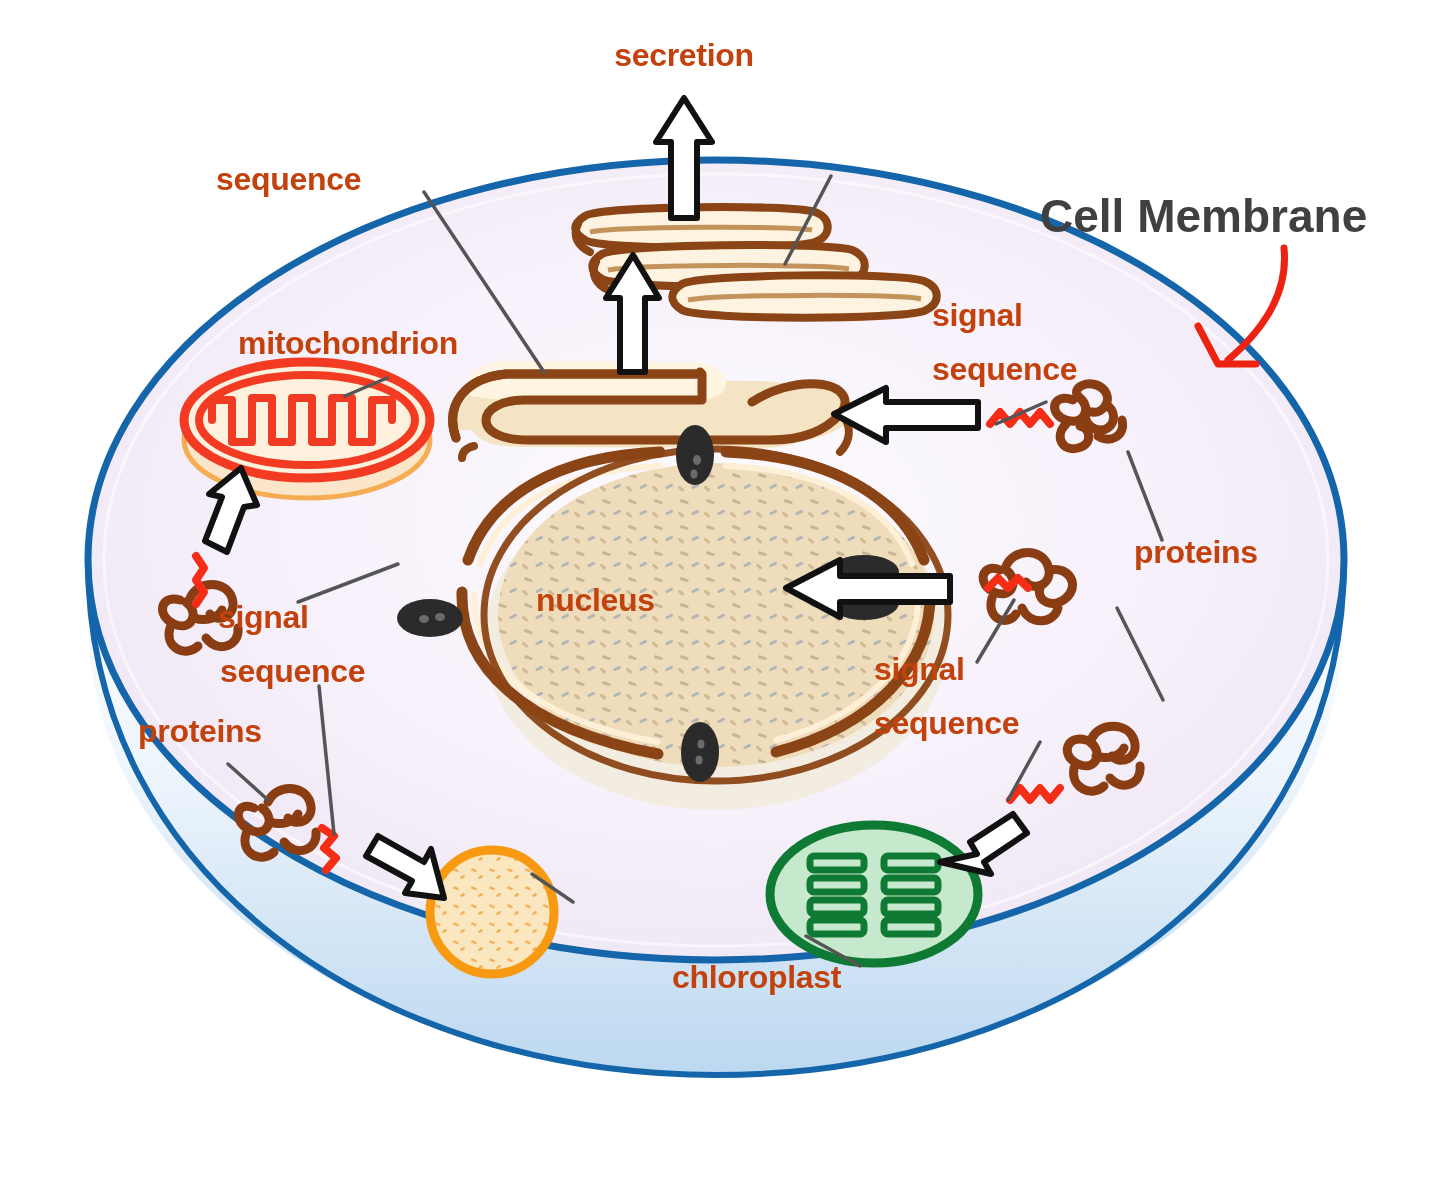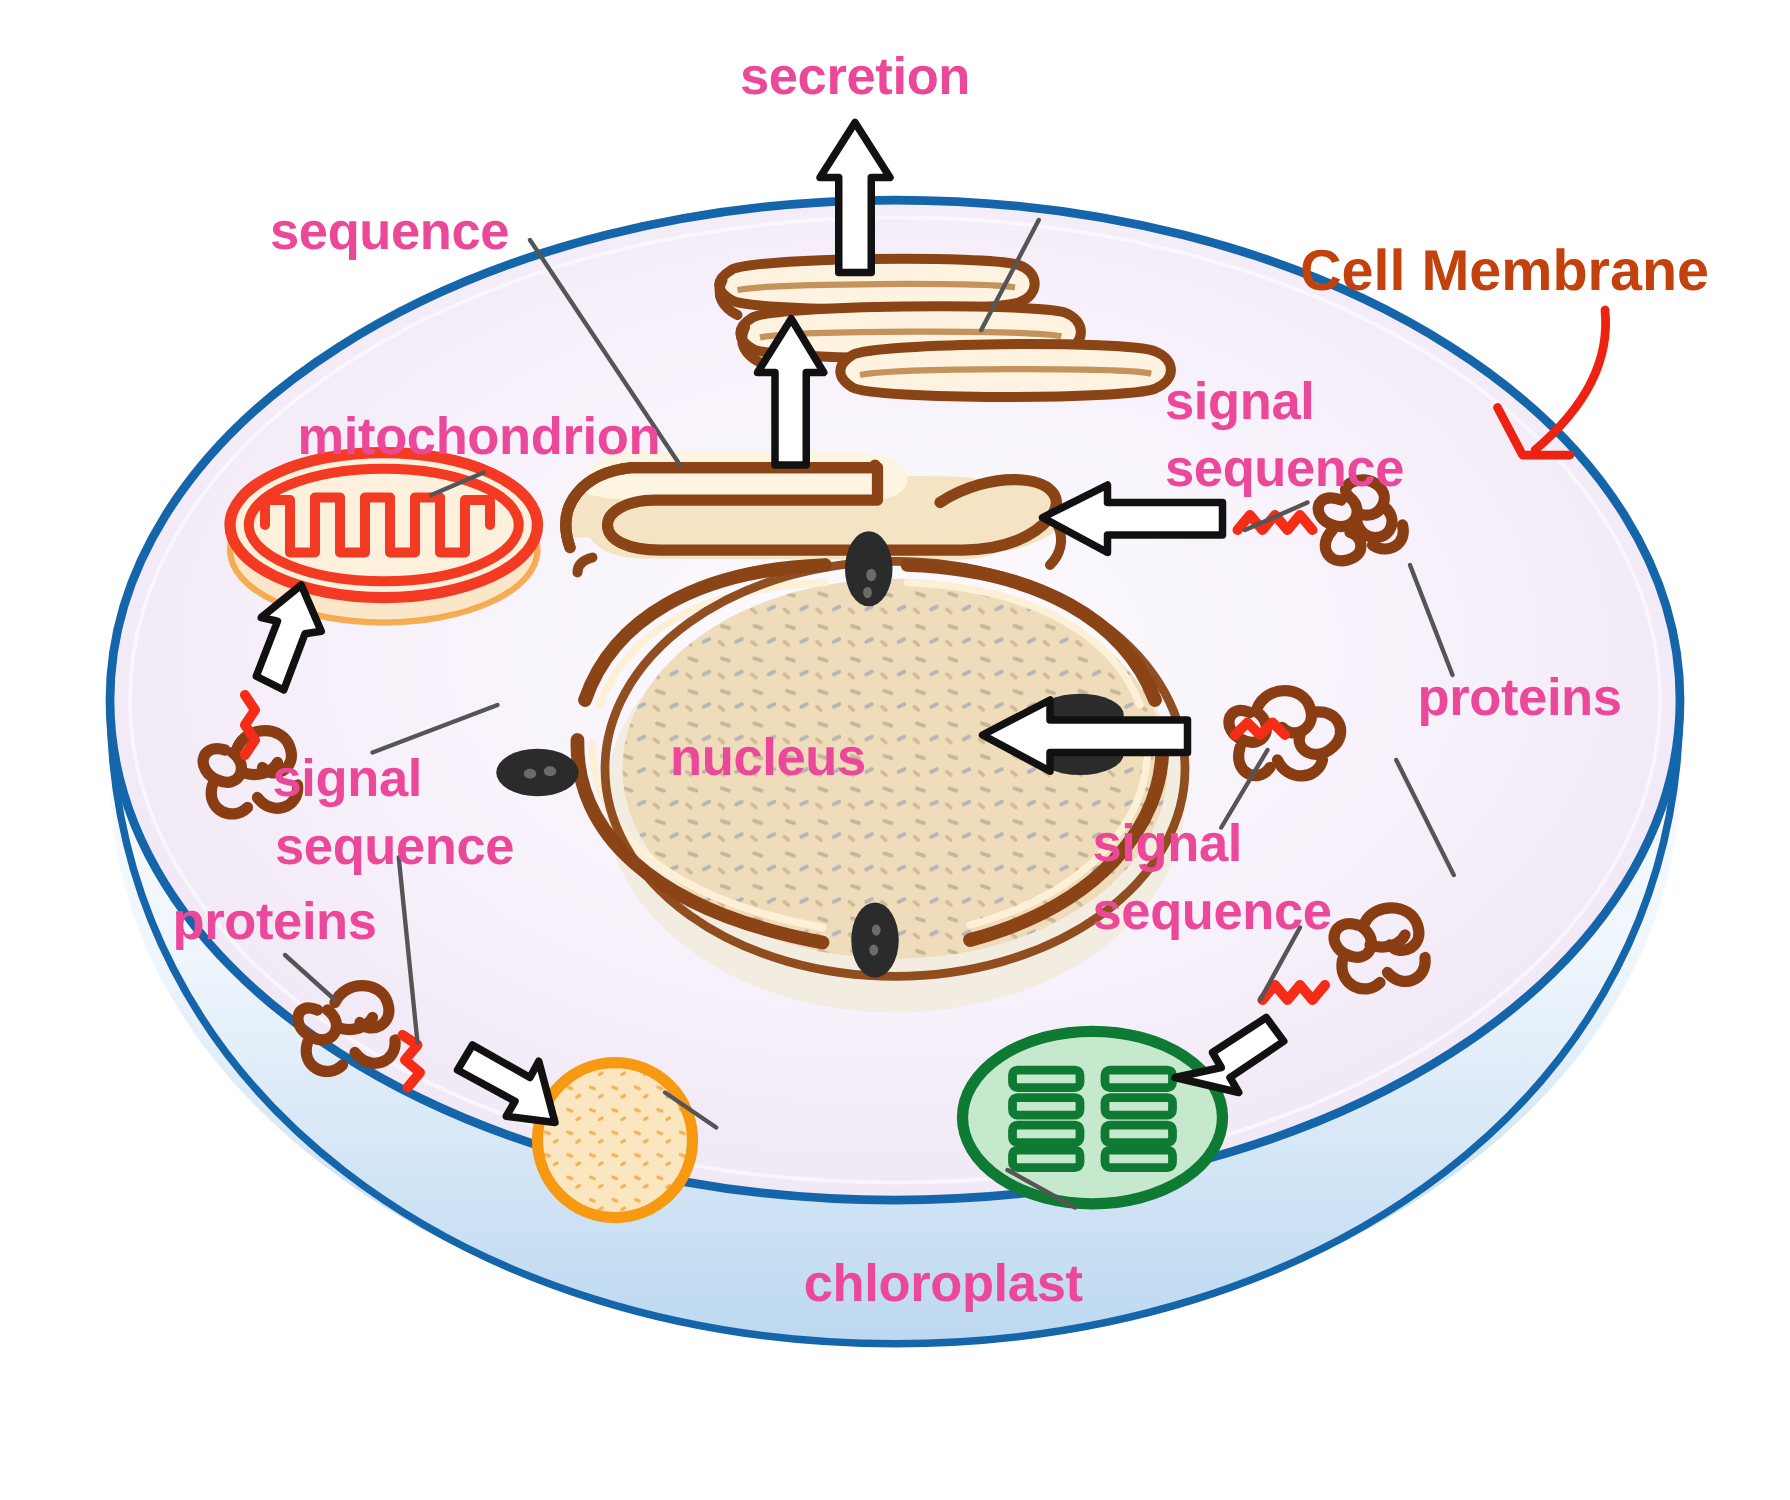--- a/index.html
+++ b/index.html
@@ -19,32 +19,32 @@
   }
   #cell-svg {
     position: absolute;
     left: 0;
     top: 0;
     width: 1432px;
     height: 1200px;
   }
   .lbl {
     position: absolute;
-    color: #ec4899;
+    color: #c2410c;
     font-family: "Liberation Sans", sans-serif;
     font-weight: bold;
-    font-size: 42px;
+    font-size: 32px;
     line-height: 1.08;
     letter-spacing: -0.3px;
     white-space: pre;
     text-align: left;
   }
   .lbl.center { text-align: center; }
   .lbl-membrane {
-    color: #c2410c;
+    color: #404040;
     font-size: 46px;
     font-weight: bold;
     letter-spacing: 0px;
     text-align: center;
   }
 </style>
 </head>
 <body>
 
 <div id="stage">
@@ -304,15 +304,15 @@
 
   <div class="lbl" style="left:874px; top:652px;">signal</div>
   <div class="lbl" style="left:874px; top:706px;">sequence</div>
 
   <div class="lbl" style="left:218px; top:600px;">signal</div>
   <div class="lbl" style="left:220px; top:654px;">sequence</div>
 
   <div class="lbl" style="left:138px; top:714px;">proteins</div>
 
 
-  <div class="lbl" style="left:643px; top:960px;margin-top:44px;">chloroplast</div>
+  <div class="lbl" style="left:672px; top:960px;">chloroplast</div>
 
 </div>
 
 </body></html>

